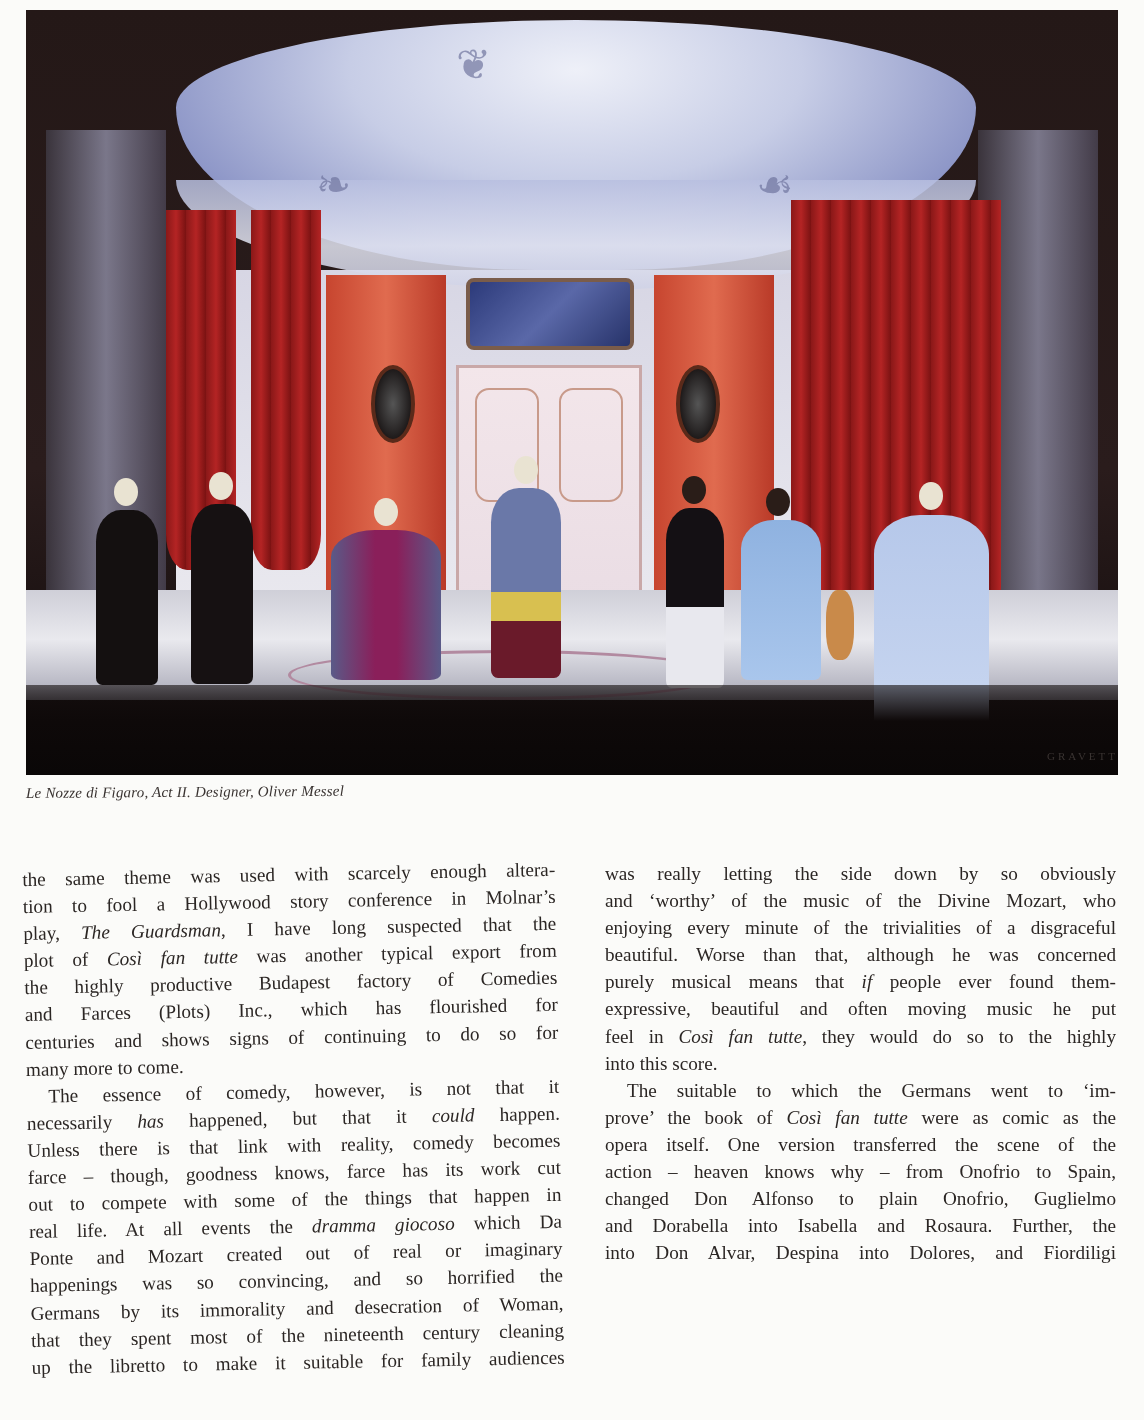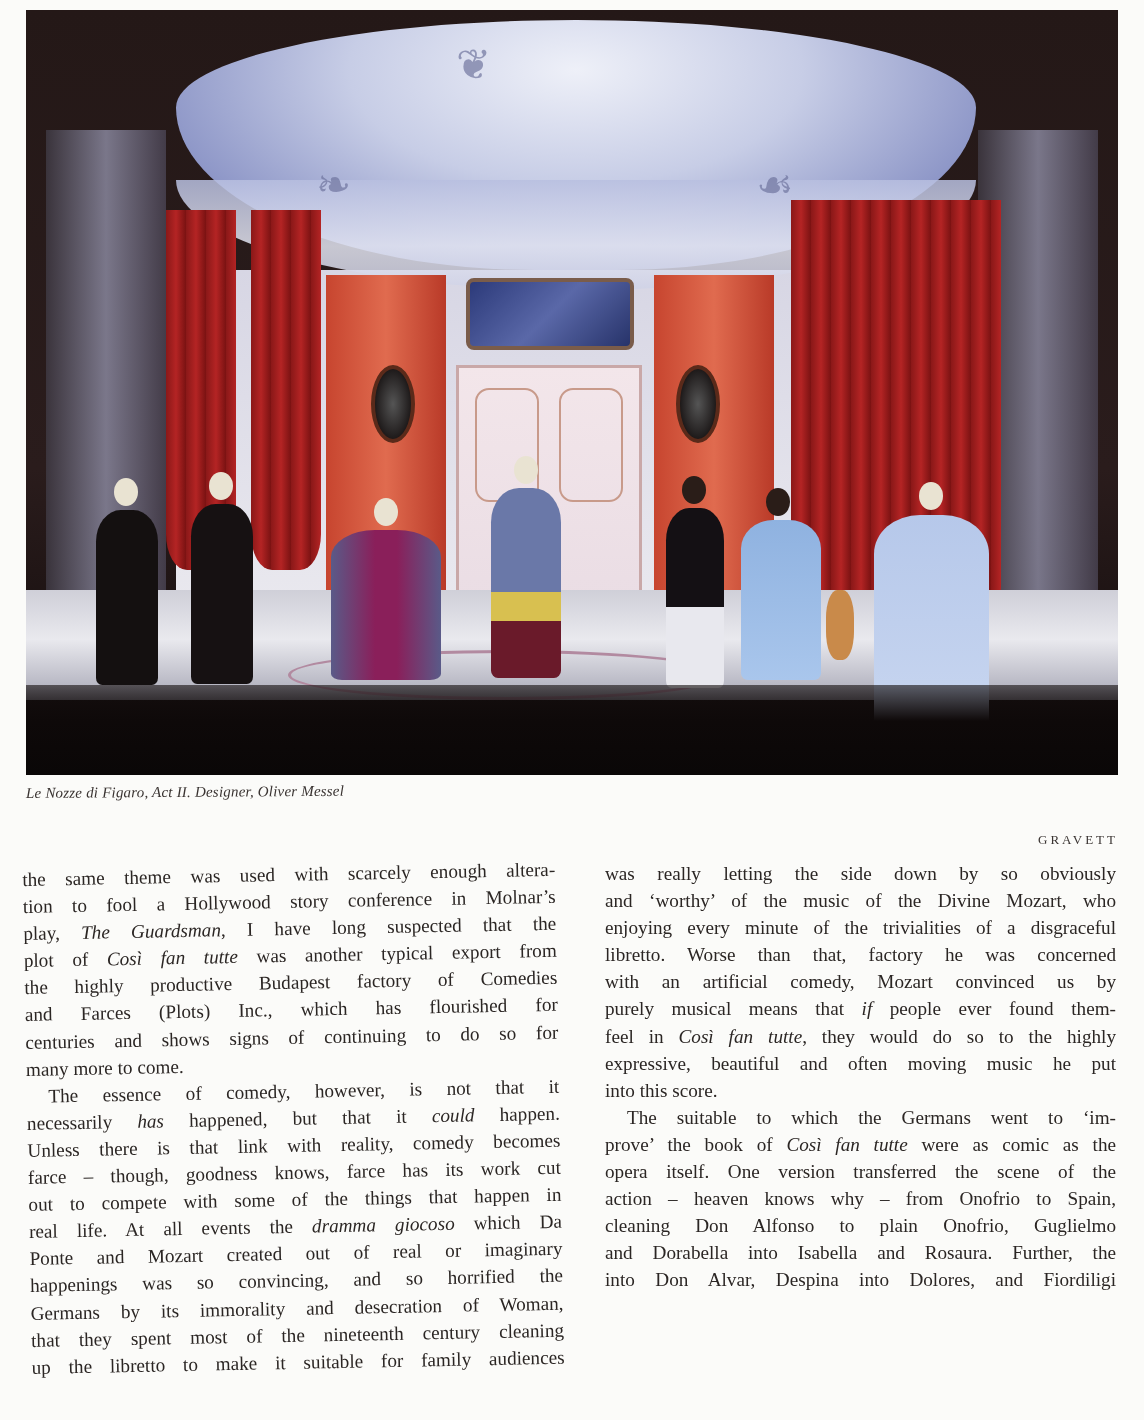--- a/index.html
+++ b/index.html
@@ -148,22 +148,22 @@
     font-style: italic;
     font-size: 15px;
     color: #3a3432;
     letter-spacing: 0.2px;
     transform: rotate(-0.4deg);
     transform-origin: left center;
   }
   .credit {
     position: absolute;
     right: 26px;
-    top: 832px;
-    font-size: 13px;
+    top: 750px;
+    font-size: 11px;
     letter-spacing: 3px;
     color: #3a3432;
     text-align: right;
   }
 
   
   .column {
     position: absolute;
     font-size: 19.2px;
     line-height: 27.1px;
@@ -272,26 +272,25 @@
     <span class="line"><span>Ponte and Mozart created out of real or imaginary</span></span>
     <span class="line"><span>happenings was so convincing, and so horrified the</span></span>
     <span class="line"><span>Germans by its immorality and desecration of Woman,</span></span>
     <span class="line"><span>that they spent most of the nineteenth century cleaning</span></span>
     <span class="line"><span>up the libretto to make it suitable for family audiences</span></span>
   </div>
 <div class="column col-right" id="col-right">
     <span class="line"><span>was really letting the side down by so obviously</span></span>
     <span class="line"><span>and ‘worthy’ of the music of the Divine Mozart, who</span></span>
     <span class="line"><span>enjoying every minute of the trivialities of a disgraceful</span></span>
-    <span class="line"><span>libretto. Worse than that, factory he was concerned</span></span>
-    <span class="line"><span>with an artificial comedy, Mozart convinced us by</span></span>
+    <span class="line"><span>beautiful. Worse than that, although he was concerned</span></span>
     <span class="line"><span>purely musical means that </span><em>if</em><span> people ever found them-</span></span>
+    <span class="line"><span>expressive, beautiful and often moving music he put</span></span>
     <span class="line"><span>feel in </span><em>Così fan tutte</em><span>, they would do so to the highly</span></span>
-    <span class="line"><span>expressive, beautiful and often moving music he put</span></span>
     <span class="line last"><span>into this score.</span></span>
     <span class="line first-indent"><span>The suitable to which the Germans went to ‘im-</span></span>
     <span class="line"><span>prove’ the book of </span><em>Così fan tutte</em><span> were as comic as the</span></span>
     <span class="line"><span>opera itself. One version transferred the scene of the</span></span>
     <span class="line"><span>action – heaven knows why – from Onofrio to Spain,</span></span>
-    <span class="line"><span>cleaning Don Alfonso to plain Onofrio, Guglielmo</span></span>
+    <span class="line"><span>changed Don Alfonso to plain Onofrio, Guglielmo</span></span>
     <span class="line"><span>and Dorabella into Isabella and Rosaura. Further, the</span></span>
     <span class="line"><span>into Don Alvar, Despina into Dolores, and Fiordiligi</span></span>
   </div>
 
 </body></html>

